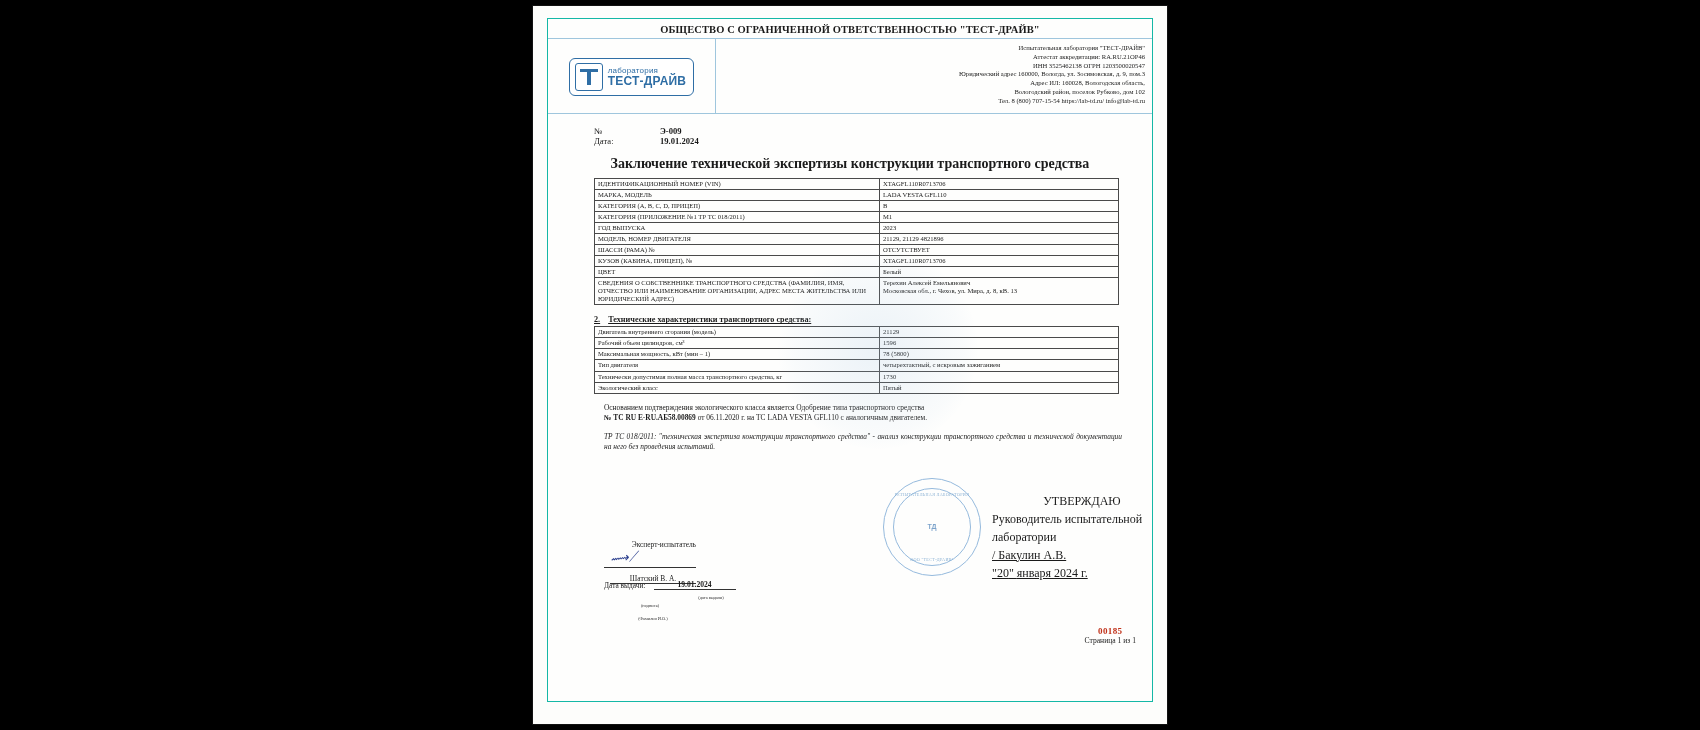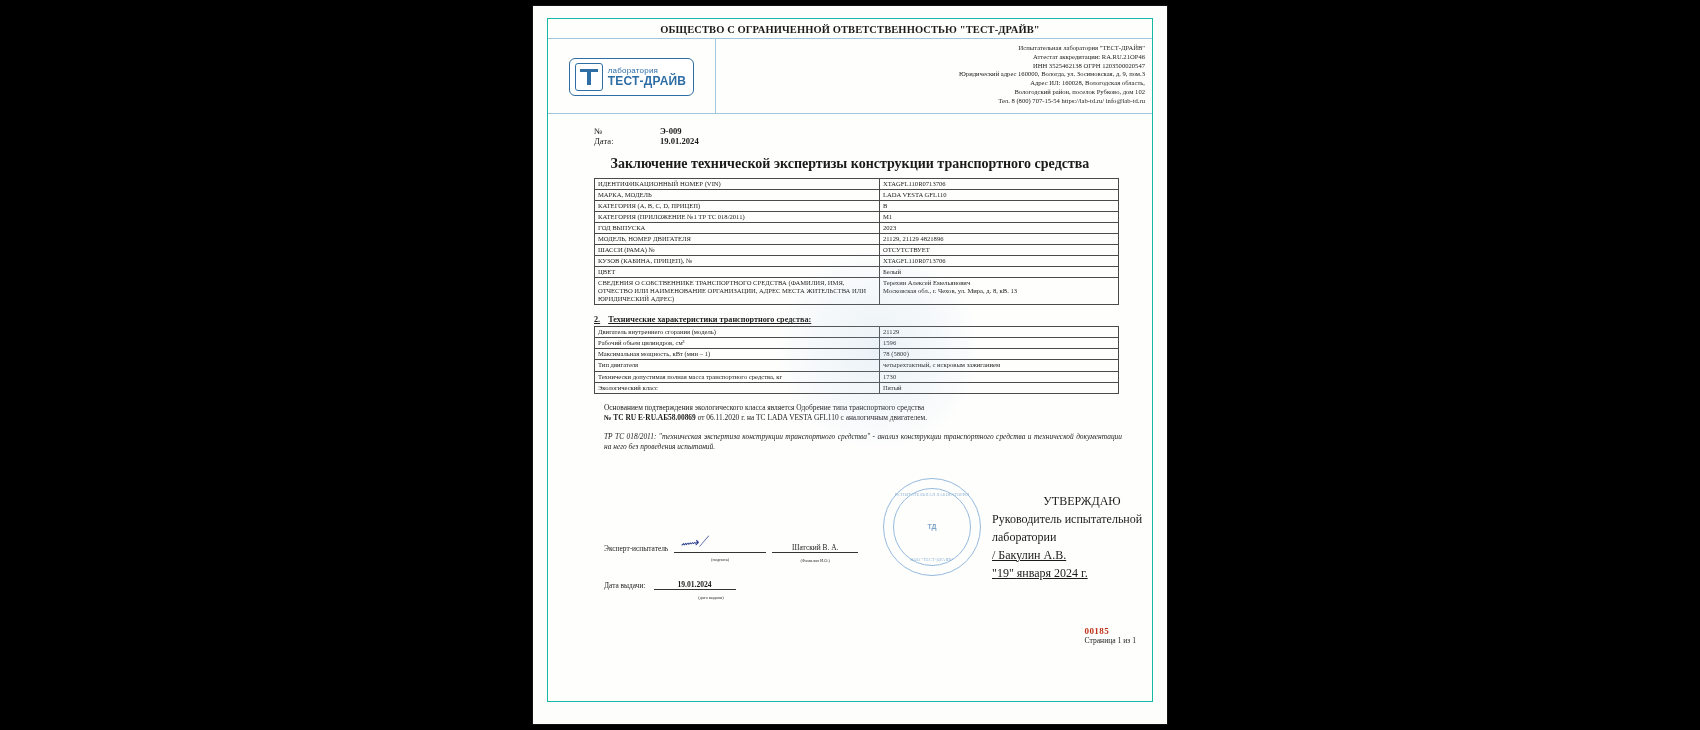--- a/index.html
+++ b/index.html
@@ -236,20 +236,21 @@
     position: absolute;
     left: 56px;
     top: 64px;
     font-size: 7.4px;
   }
   .sig-left .row {
     display: flex;
     align-items: flex-end;
     gap: 6px;
     white-space: nowrap;
+    flex-direction: column;
   }
   .sig-slot {
     display: inline-block;
     width: 92px;
     border-bottom: 1px solid #333;
     text-align: center;
     position: relative;
     height: 12px;
   }
   .sig-slot .scrawl {
@@ -290,21 +291,21 @@
     border-bottom: 1px solid #333;
     text-align: center;
     font-weight: bold;
     font-size: 7.6px;
   }
   
   .footer {
     position: absolute;
     right: 16px;
     bottom: 8px;
-    text-align: left;
+    text-align: center;
     font-size: 7.6px;
   }
   .footer .barcode {
     color: #c03018;
     font-weight: bold;
     font-size: 9px;
     letter-spacing: .4px;
   }
   .wm {
     position: absolute;
@@ -461,21 +462,21 @@
             <div class="stamp-arc top">ИСПЫТАТЕЛЬНАЯ ЛАБОРАТОРИЯ</div>
             <div class="stamp-core">ТД</div>
             <div class="stamp-arc bot">ООО "ТЕСТ-ДРАЙВ"</div>
           </div>
 
           <div class="approve">
             <div class="ttl">УТВЕРЖДАЮ</div>
             <div>Руководитель испытательной лаборатории</div>
             <div class="center">/ Бакулин А.В.</div>
             <div class="center">
-              "<span>19</span>"
+              "<span>20</span>"
               <span>января 2024 г.</span>
             </div>
           </div>
 
           <div class="sig-left">
             <div class="row">
               <span>Эксперт-испытатель</span>
               <span class="sig-slot">
                 <span class="scrawl">⟿⟋</span>
               </span>

